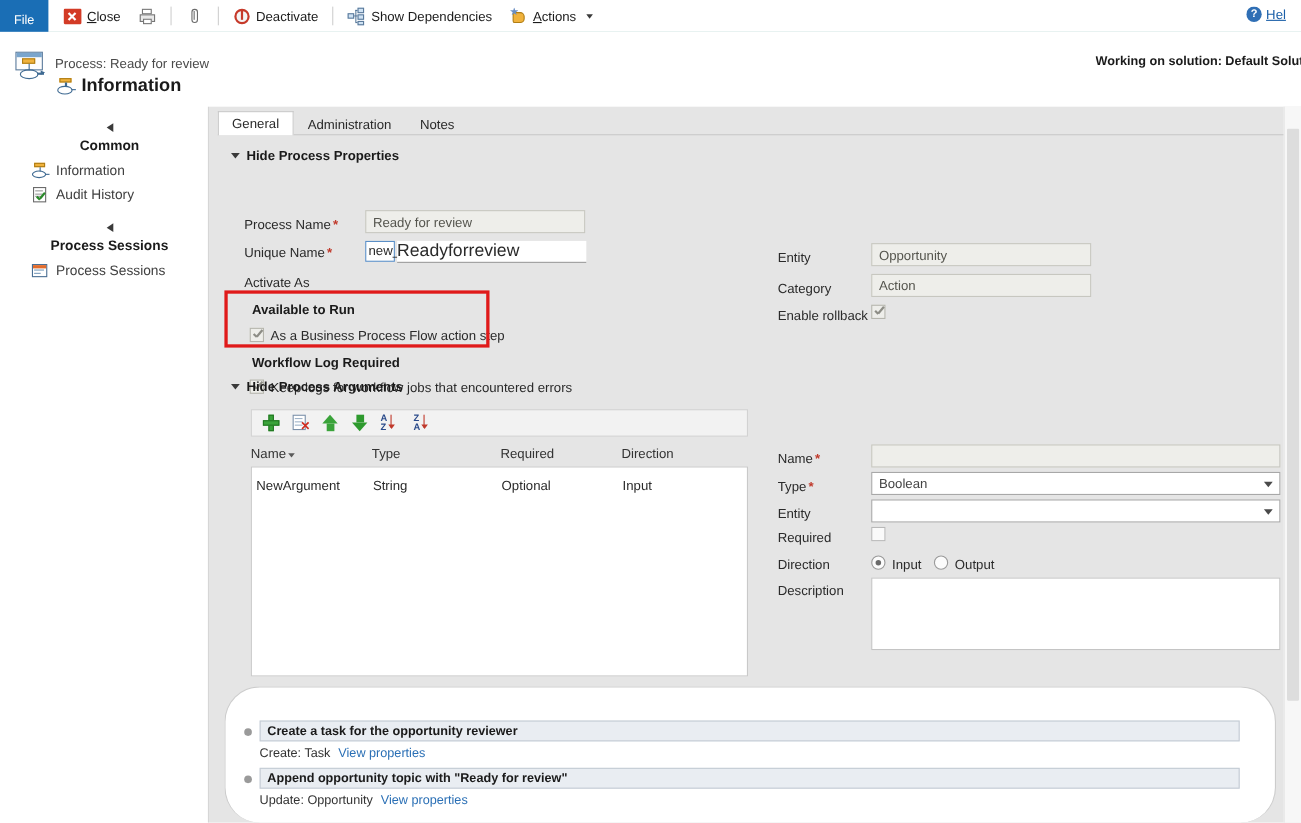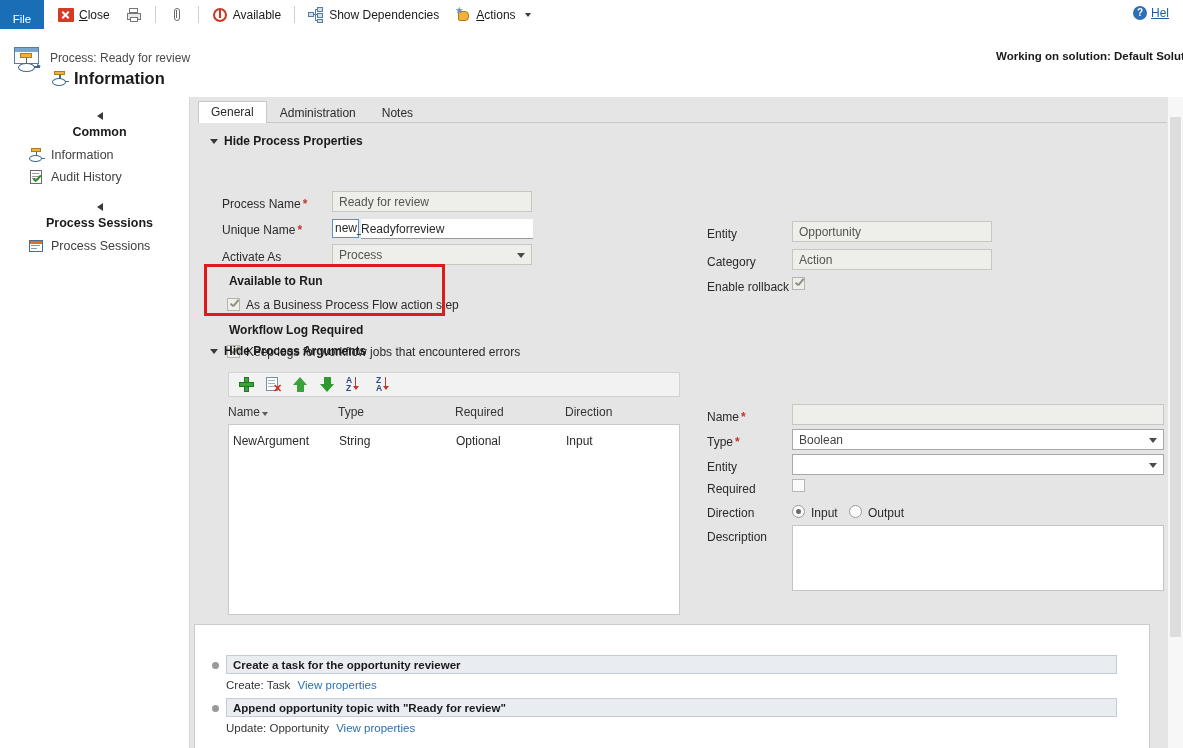--- a/index.html
+++ b/index.html
@@ -270,21 +270,21 @@
   .in-ro {
     position: absolute; box-sizing: border-box;
     background: #eeeeea; border: 1px solid #c7c7c0;
     font-size: 12px; color: #55554e;
     padding: 2px 6px; line-height: 17px; height: 21px;
     overflow: hidden; white-space: nowrap;
   }
   .in-underline {
     position: absolute; box-sizing: border-box;
     background: #ffffff; border: none; border-bottom: 1px solid #9a9a9a;
-    font-size: 12px; color: #2a2a2a;
+    font-size: 16px; color: #2a2a2a;
     padding: 2px 0px; line-height: 16px; height: 20px;
   }
   .prefix-box {
     position: absolute; box-sizing: border-box;
     background: #ffffff; border: 1px solid #5b8fc7;
     font-size: 12px; color: #2a2a2a;
     padding: 1px 2px; line-height: 15px; height: 19px;
   }
   .sel-ro {
     position: absolute; box-sizing: border-box;
@@ -448,21 +448,21 @@
       <div class="tb-sep"></div>
 
       <div class="tb-btn">
         <span class="tb-ico ico-clip"></span>
       </div>
 
       <div class="tb-sep"></div>
 
       <div class="tb-btn">
         <span class="tb-ico ico-deact"></span>
-        <span class="tb-label">Available</span>
+        <span class="tb-label">Deactivate</span>
       </div>
 
       <div class="tb-sep"></div>
 
       <div class="tb-btn">
         <span class="tb-ico ico-dep">
           <span class="n n1"></span>
             <span class="n n2"></span>
             <span class="n n3"></span>
             <span class="n n4"></span>
@@ -585,24 +585,20 @@
       </div>
       <div class="in-ro" style="left:142px; top:67px; width:200px;">Ready for review</div>
 
       <div class="fld-label" style="left:32px; top:99px;">
         <span>Unique Name</span><span class="req">*</span>
       </div>
       <div class="prefix-box" style="left:142px; top:95px; width:27px;">new_</div>
       <div class="in-underline" style="left:171px; top:95px; width:172px;">Readyforreview</div>
 
       <div class="fld-label" style="left:32px; top:126px;">Activate As</div>
-      <div class="sel-ro" style="left:142px; top:120px; width:200px;">
-        <span>Process</span>
-        <span class="sel-arrow"></span>
-      </div>
 
       <div class="fld-label" style="left:517px; top:103px;">Entity</div>
       <div class="in-ro" style="left:602px; top:97px; width:200px;">Opportunity</div>
 
       <div class="fld-label" style="left:517px; top:131px;">Category</div>
       <div class="in-ro" style="left:602px; top:125px; width:200px;">Action</div>
 
       <div class="fld-label" style="left:517px; top:156px;">Enable rollback</div>
       <div class="chk-ro checked" style="left:602px; top:153px;"></div>
 
@@ -684,21 +680,21 @@
 
       <div class="fld-label" style="left:517px; top:382px;">Direction</div>
       <div class="radio on" style="left:602px; top:381px;"></div>
       <div class="radio-lbl" style="left:621px; top:382px;">Input</div>
       <div class="radio" style="left:659px; top:381px;"></div>
       <div class="radio-lbl" style="left:678px; top:382px;">Output</div>
 
       <div class="fld-label" style="left:517px; top:406px;">Description</div>
       <div class="textarea-box" style="left:602px; top:401px; width:372px; height:66px;"></div>
 
-      <div class="steps-panel" style="left:4px; top:500px; width:956px; height:124px;">
+      <div class="steps-panel" style="left:14px; top:500px; width:956px; height:124px;border-radius:32px;">
 
         <div class="step-bullet" style="left:17px; top:37px;"></div>
         <div class="step-bar" style="left:31px; top:30px; width:891px;">Create a task for the opportunity reviewer</div>
         <div class="step-sub" style="left:31px; top:54px;">
           <span>Create:</span>
           <span>Task</span>
           <span class="lk">View properties</span>
         </div>
 
         <div class="step-bullet" style="left:17px; top:80px;"></div>

